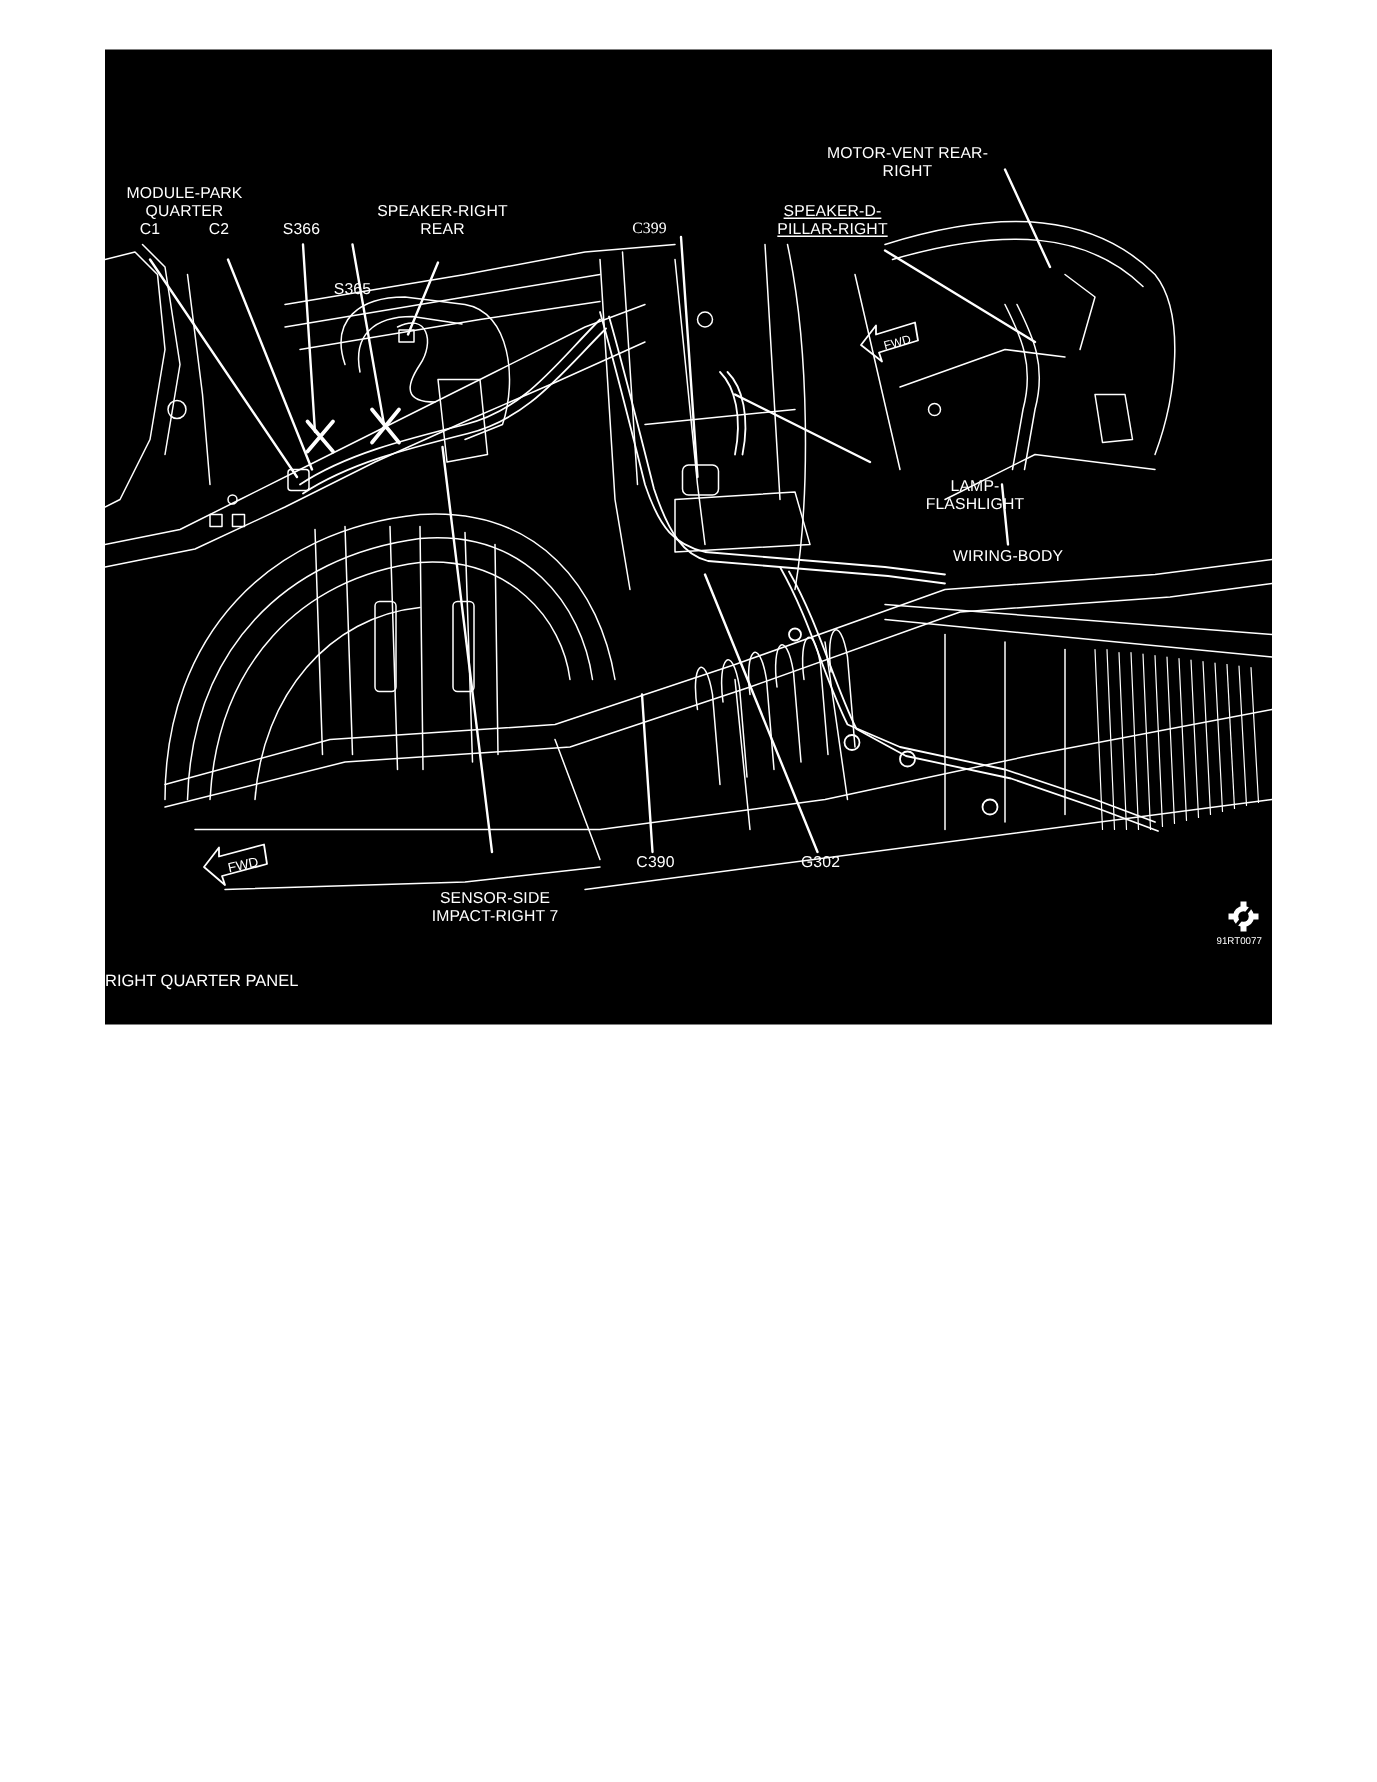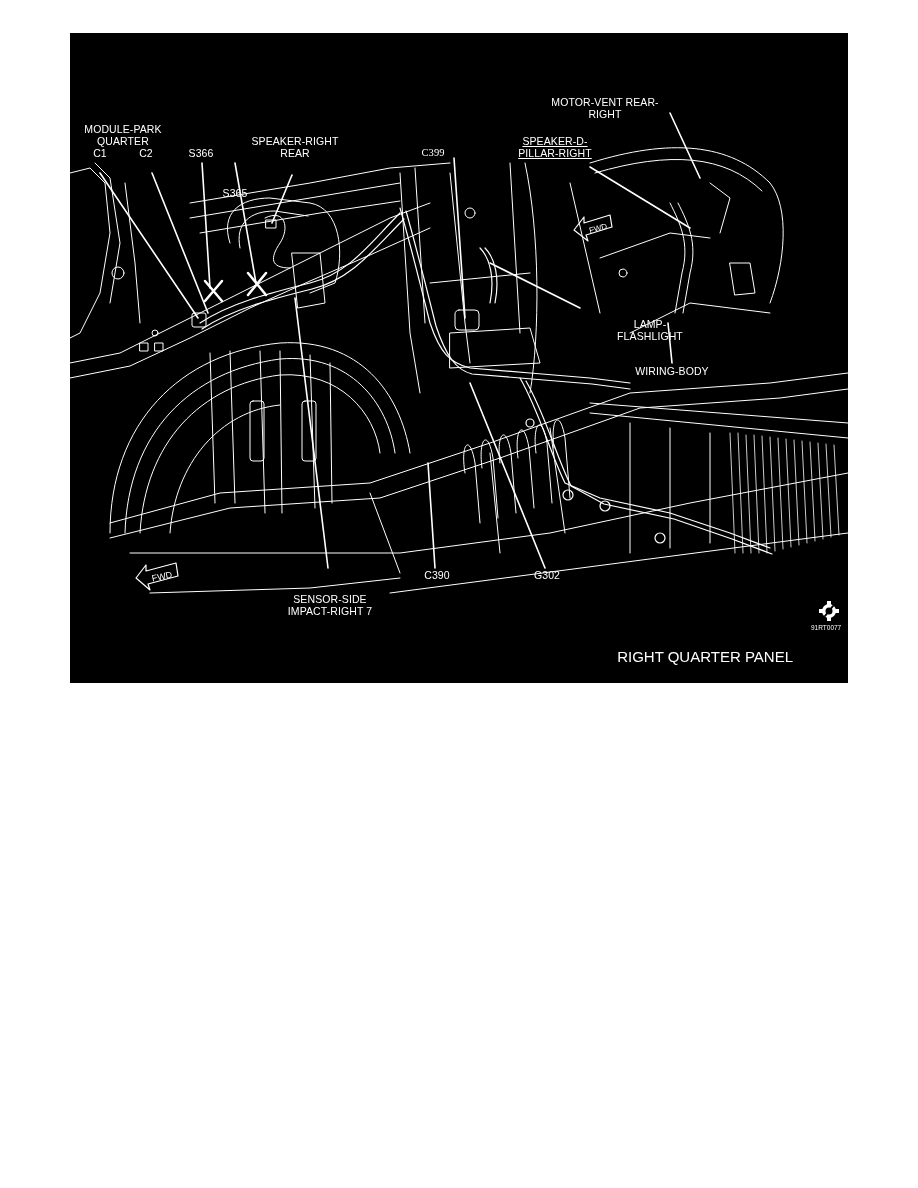--- a/index.html
+++ b/index.html
@@ -3,22 +3,22 @@
 <meta charset="utf-8">
 <style>
   html, body { margin: 0; padding: 0; background: #ffffff; }
   body { width: 918px; height: 1188px; position: relative; overflow: hidden;
          font-family: "Liberation Sans", sans-serif; }
   #figure { position: absolute; left: 70px; top: 33px; width: 778px; height: 650px;
             background: #000000; overflow: hidden; }
   #figure svg { position: absolute; left: 0; top: 0; }
   .lbl { position: absolute; color: #ffffff; font-size: 10.5px; line-height: 12px;
          text-align: center; white-space: nowrap; letter-spacing: 0.1px; }
-  .caption { position: absolute; left: 0; width: 723px; top: 615px; text-align: right;
-             color: #ffffff; font-size: 15px; }
+  .caption { position: absolute; left: 0; width: 723px; top: 615px; text-align: left;
+             color: #ffffff; font-size: 11px; }
   .code { position: absolute; color: #ffffff; font-size: 6.5px; }
 </style>
 </head>
 <body>
 
 <div id="figure">
   <svg width="778" height="650" viewBox="0 0 778 650" fill="none" stroke="#ffffff" stroke-width="1" stroke-linecap="round" stroke-linejoin="round">
 
     <g>
       <path d="M0 140 L20 135 L35 150 L40 200 L30 260 L10 300 L0 305"></path>

